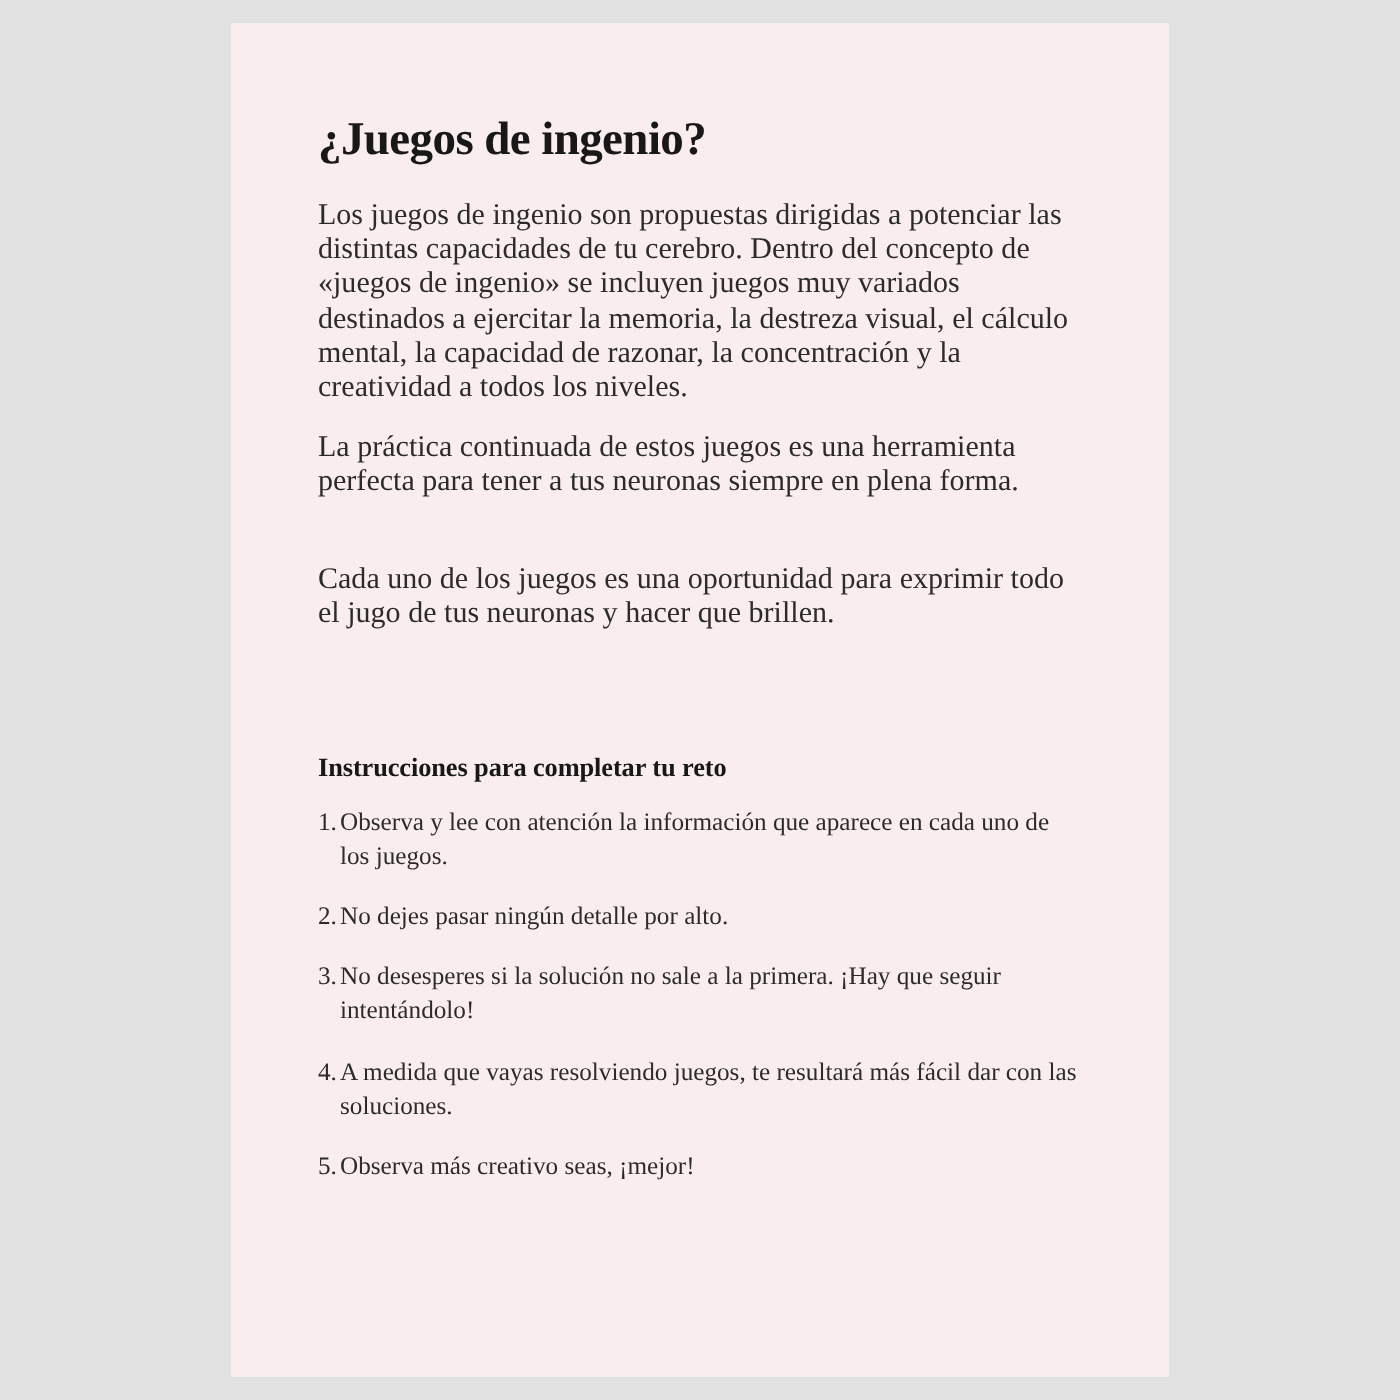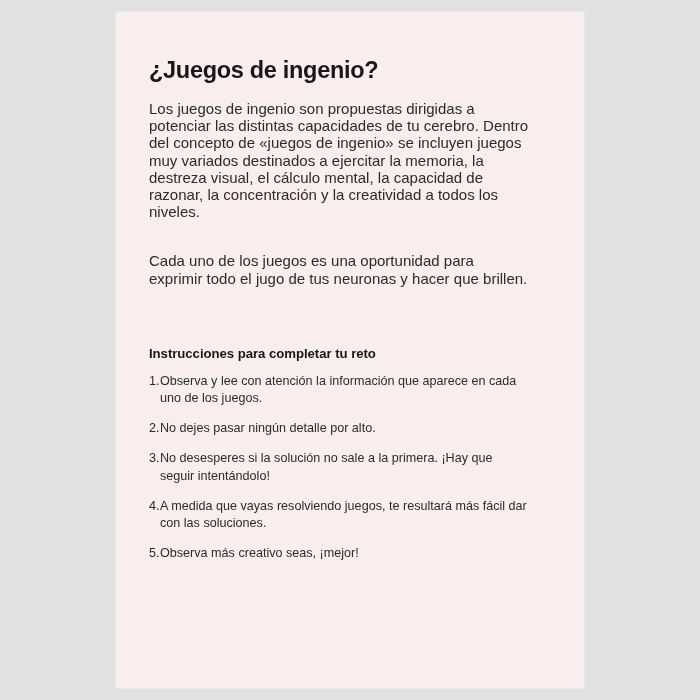--- a/index.html
+++ b/index.html
@@ -26,23 +26,24 @@
     top: 12px;
     width: 468px;
     height: 676px;
     background: #f9eded;
     box-shadow: 0 0 0 0.5px rgba(255,255,255,0.55);
   }
 
   
   #content {
     position: absolute;
-    left: 33px;
+    left: 43px;
     top: 44px;
     width: 380px;
+    font-family: Liberation Serif, serif;
   }
 
   .doc-title {
     font-size: 23.5px;
     font-weight: 700;
     color: #181818;
     letter-spacing: -0.3px;
     line-height: 28px;
     margin: 0 0 16px 0;
     white-space: nowrap;
@@ -107,20 +108,21 @@
 <div id="stage">
 
   <div id="page">
 
     <div id="content">
 
       <h1 class="doc-title">¿Juegos de ingenio?</h1>
 
       <p class="para">Los juegos de ingenio son propuestas dirigidas a potenciar las distintas capacidades de tu cerebro. Dentro del concepto de «juegos de ingenio» se incluyen juegos muy variados destinados a ejercitar la memoria, la destreza visual, el cálculo mental, la capacidad de razonar, la concentración y la creatividad a todos los niveles.</p>
 
+      <p class="para">La práctica continuada de estos juegos es una herramienta perfecta para tener a tus neuronas siempre en plena forma.</p>
 
 
       <p class="para">Cada uno de los juegos es una oportunidad para exprimir todo el jugo de tus neuronas y hacer que brillen.</p>
 
       <div id="instructions-block">
 
         <h2 class="section-heading">Instrucciones para completar tu reto</h2>
 
         <ol class="steps">
           <li>

